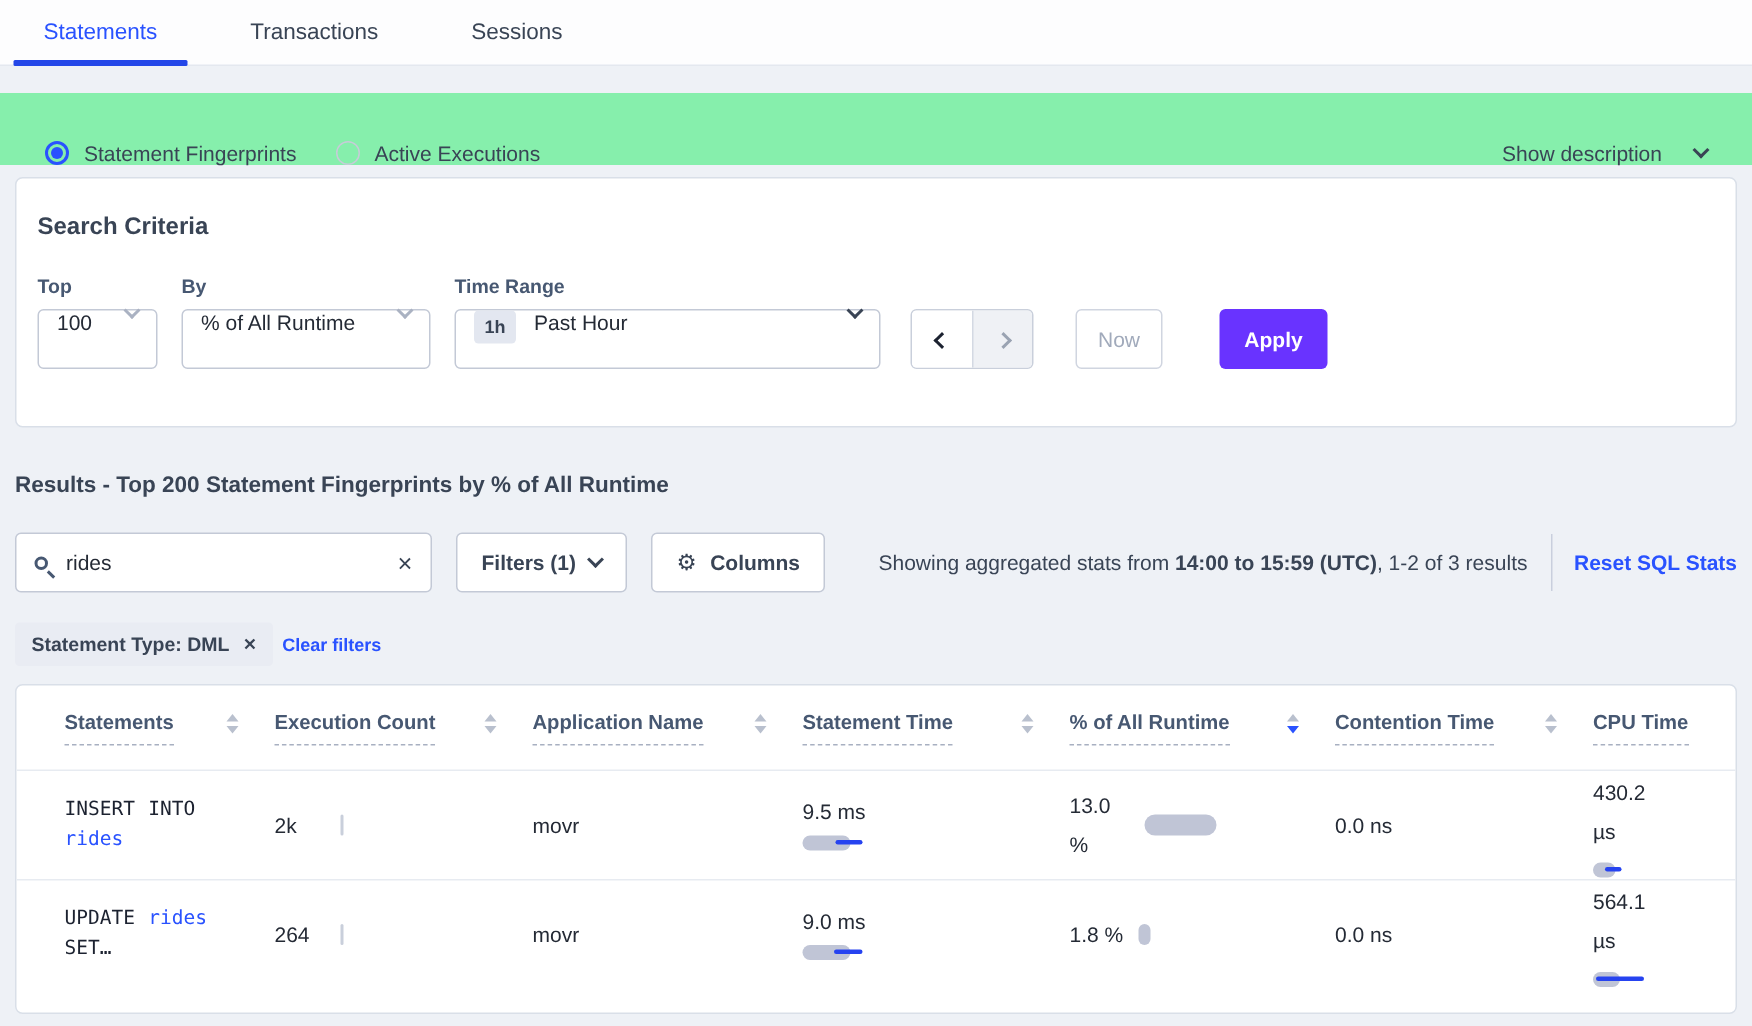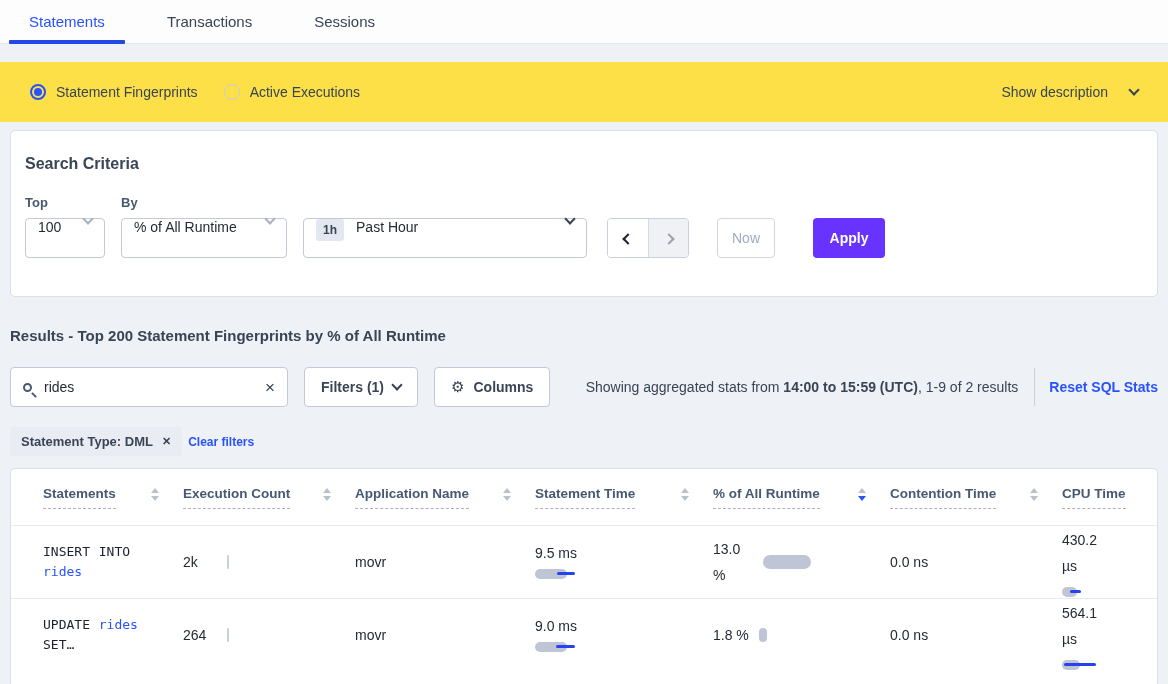--- a/index.html
+++ b/index.html
@@ -13,22 +13,22 @@
   
   .tabbar { background:#fdfdfe; height:44px; display:flex; align-items:stretch;
             padding-left:9px; border-bottom:1px solid #e4e8ef; }
   .tab { display:flex; align-items:center; padding:0 20px; font-size:15px;
          color:#394455; cursor:pointer; position:relative; }
   .tab + .tab { margin-left:22px; }
   .tab.active { color:#2952ff; font-weight:400; }
   .tab.active::after { content:""; position:absolute; left:0; right:0; bottom:-1px;
          height:4px; background:#2447e8; border-radius:1px; }
   
-  .viewbar { background:#fde047; height:60px; margin-top:18px; display:flex;
-             align-items:center; padding:0 30px; }
+  .viewbar { background:#86efac; height:48px; margin-top:18px; display:flex;
+             align-items:flex-end; padding:0 30px; }
   .radio-opt { display:flex; align-items:center; margin-right:26px; cursor:pointer; }
   .radio { width:16px; height:16px; border-radius:50%; margin-right:10px; position:relative; }
   .radio.on { border:2px solid #2952ff; }
   .radio.on::after { content:""; position:absolute; left:2px; top:2px; width:8px; height:8px;
                      border-radius:50%; background:#2952ff; }
   .radio.off { border:1px solid #c6ccd8; }
   .radio-label { color:#394455; }
   .show-desc { margin-left:auto; display:flex; align-items:center; gap:22px; color:#394455; cursor:pointer; }
   
   .chev { width:8px; height:8px; border-right:2px solid #394455; border-bottom:2px solid #394455;
@@ -154,20 +154,21 @@
       </div>
     </div>
     <div>
       <div class="field-label">By</div>
       <div class="select sel-by">
         <span>% of All Runtime</span>
         <span class="chev gray"></span>
       </div>
     </div>
     <div>
+      <div class="field-label">Time Range</div>
       <div class="select sel-time">
         <span class="badge-1h">1h</span>
         <span>Past Hour</span>
         <span class="chev"></span>
       </div>
     </div>
     <div class="pager">
       <div class="pager-btn">
           <span class="chev left"></span>
         </div>
@@ -190,21 +191,21 @@
   </div>
   <div class="btn filters-btn">
     <span>Filters (1)</span>
     <span class="chev"></span>
   </div>
   <div class="btn columns-btn">
     <span class="gear">⚙</span>
     <span>Columns</span>
   </div>
   <div class="stats-area">
-    <span class="stats-text"><span>Showing aggregated stats from </span><b>14:00 to 15:59 (UTC)</b><span>, 1-9 of 2 results</span></span>
+    <span class="stats-text"><span>Showing aggregated stats from </span><b>14:00 to 15:59 (UTC)</b><span>, 1-2 of 3 results</span></span>
     <span class="vdivider"></span>
     <span class="reset-link">Reset SQL Stats</span>
   </div>
 </div>
 
 <div class="chip-row">
   <div class="chip">
     <span>Statement Type: DML</span>
     <span class="chip-x">✕</span>
   </div>

